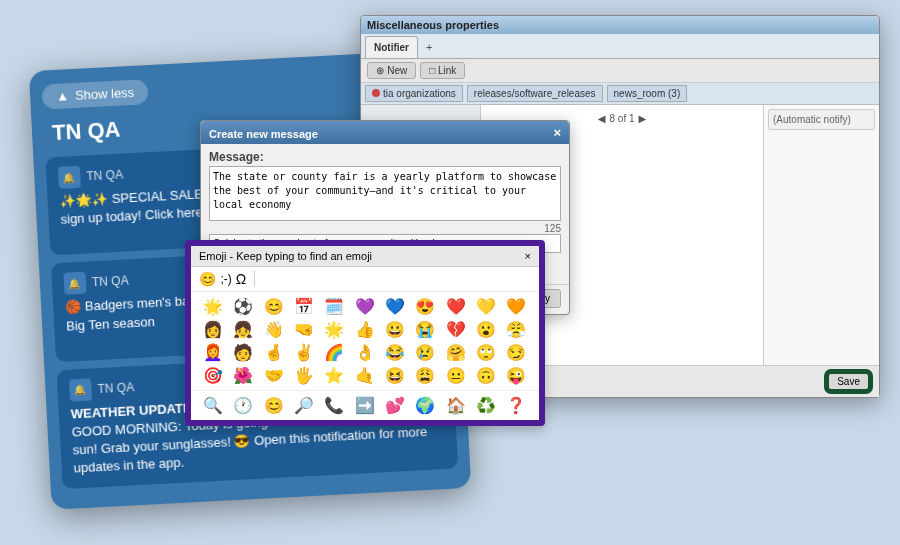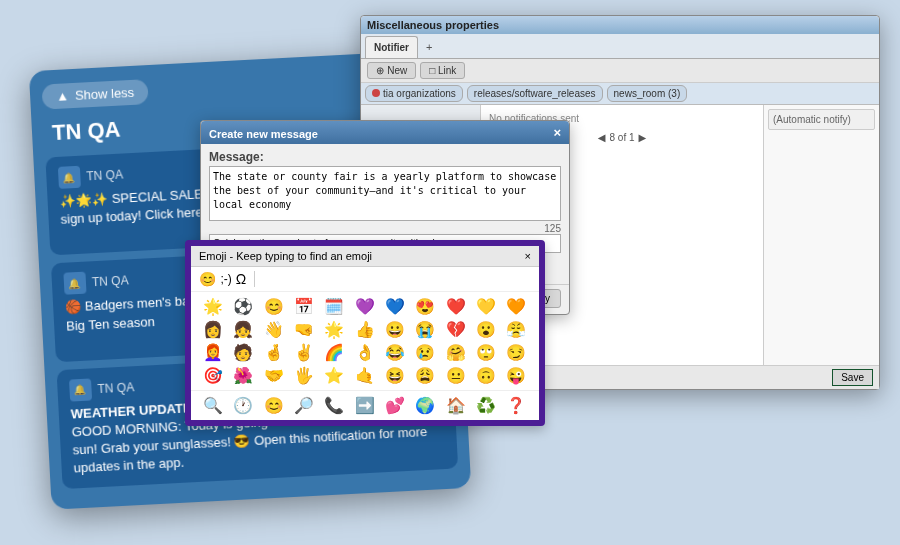--- a/index.html
+++ b/index.html
@@ -199,21 +199,21 @@
       padding: 2px 4px;
       gap: 4px;
       border-bottom: 1px solid #bbb;
       font-size: 10px;
       overflow: hidden;
     }
 
     .folder-tab {
       background: #c8d8e8;
       border: 1px solid #aaa;
-      border-radius: 6px;
+      border-radius: 0;
       padding: 2px 6px;
       cursor: pointer;
       white-space: nowrap;
       color: #333;
     }
 
     .folder-tab .close-dot {
       display: inline-block;
       width: 8px;
       height: 8px;
@@ -263,22 +263,22 @@
       border-top: 1px solid #ccc;
       padding: 3px 6px;
       display: flex;
       justify-content: space-between;
       align-items: center;
       font-size: 10px;
     }
 
     .footer-btn {
       background: #d8d8d8;
-      border: 1px solid #14532d;
-      border-radius: 0;
+      border: 5px solid #14532d;
+      border-radius: 7px;
       padding: 2px 8px;
       font-size: 10px;
       cursor: pointer;
       text-align: center;
     }
 
     
     .create-message-dialog {
       position: absolute;
       left: 200px;
@@ -524,21 +524,20 @@
     <div class="folder-tab">
       <span class="close-dot"></span><span>tia organizations</span>
     </div>
     <div class="folder-tab">releases/software_releases</div>
     <div class="folder-tab">news_room (3)</div>
   </div>
   <div class="window-body">
     <div class="window-sidebar">
     </div>
     <div class="window-content">
-      <div class="content-notice">No notifications sent</div>
       <div class="content-pagination">
         <span>◀</span>
         <span>8 of 1</span>
         <span>▶</span>
       </div>
     </div>
     <div class="window-right-panel">
       <div class="auto-notify-label">(Automatic notify)</div>
     </div>
   </div>

